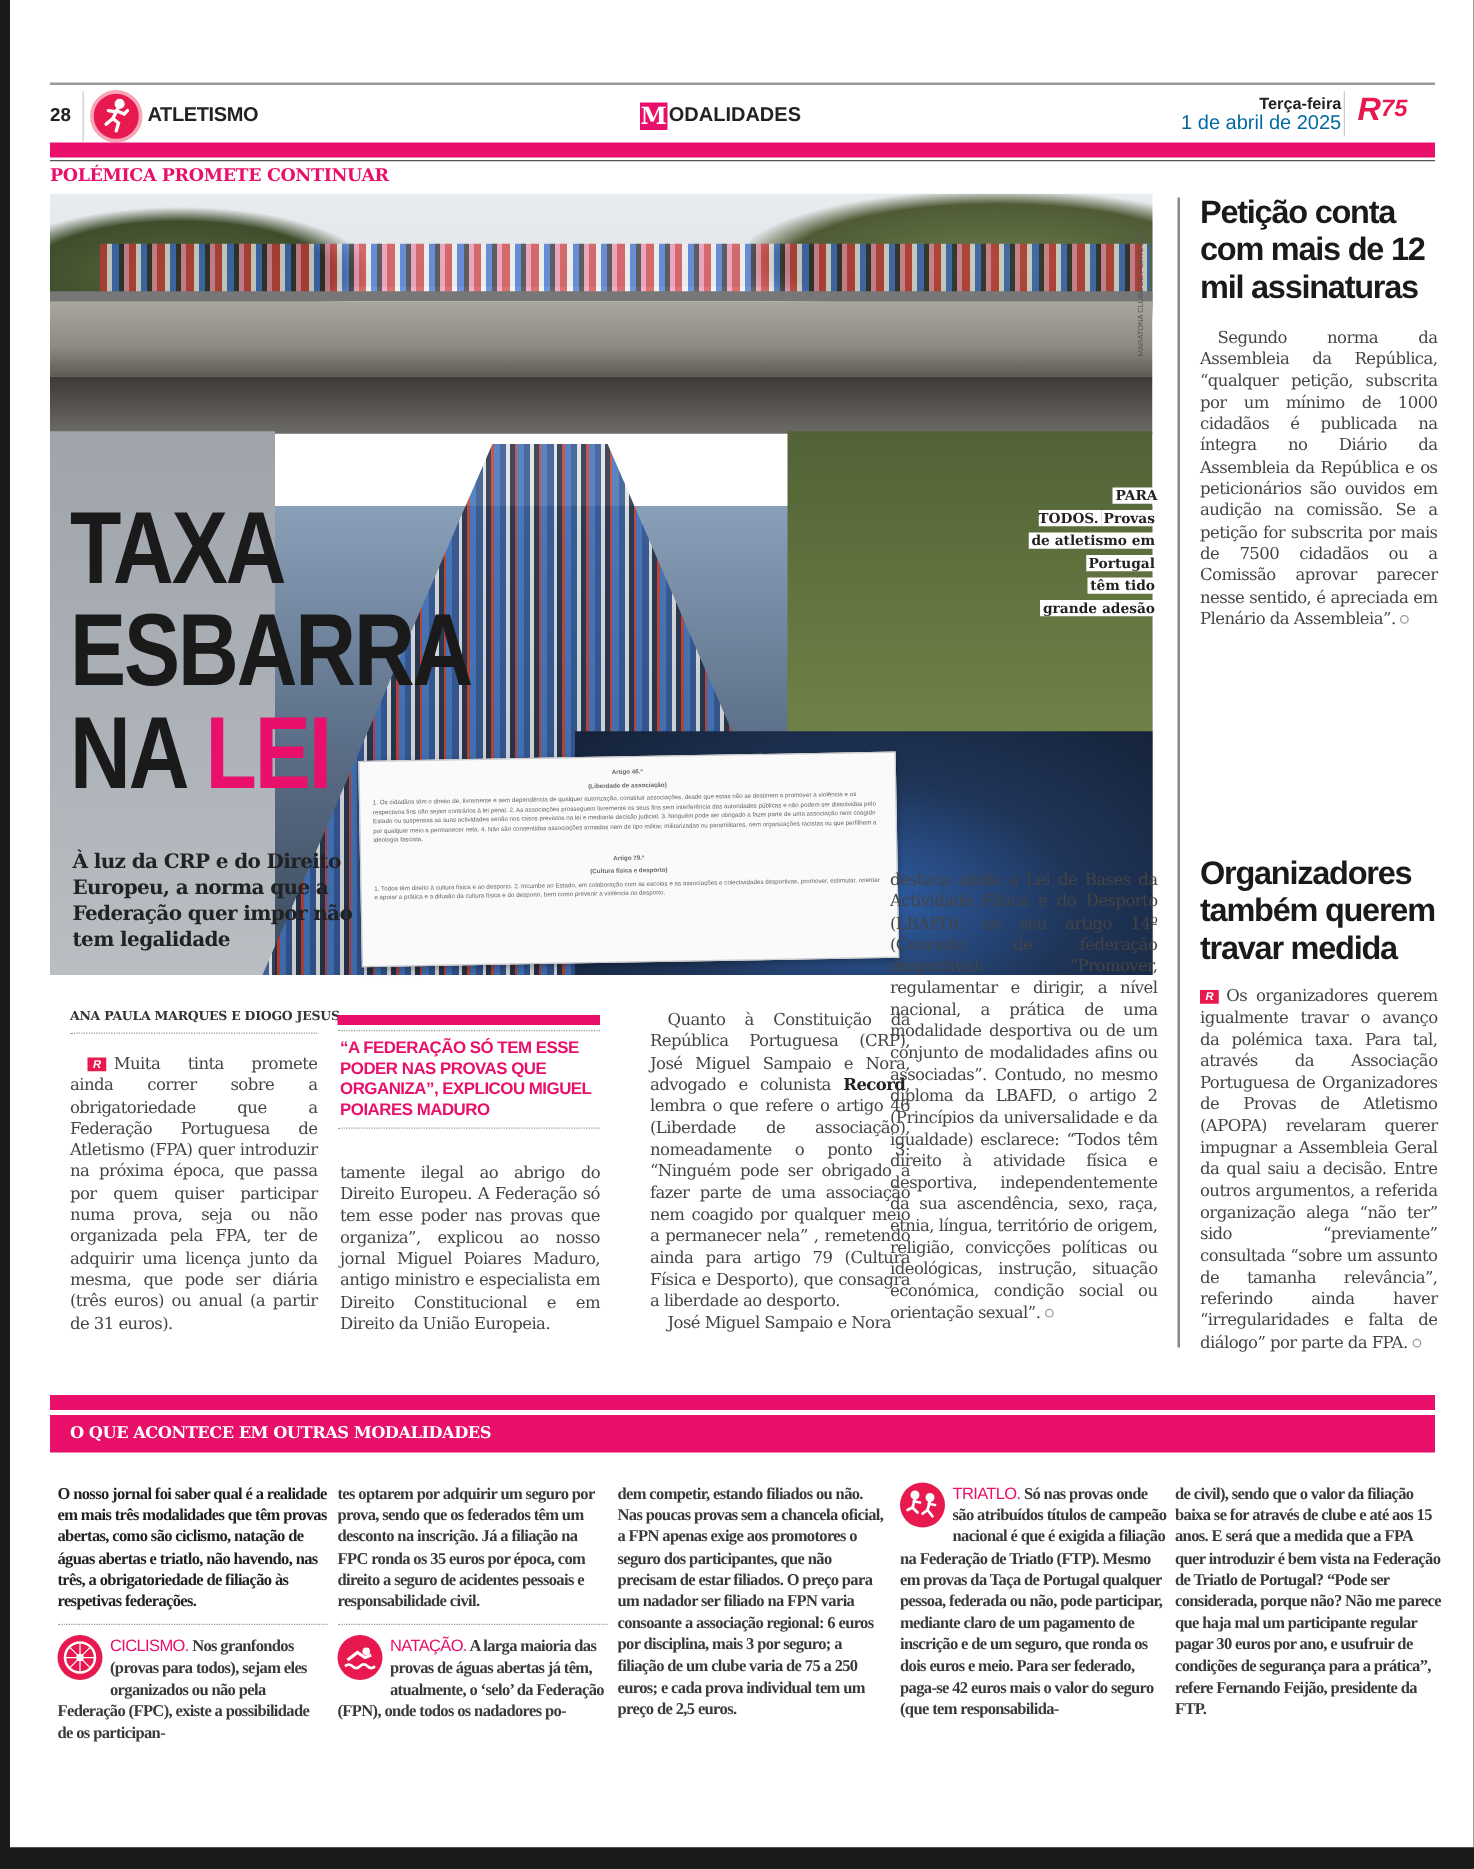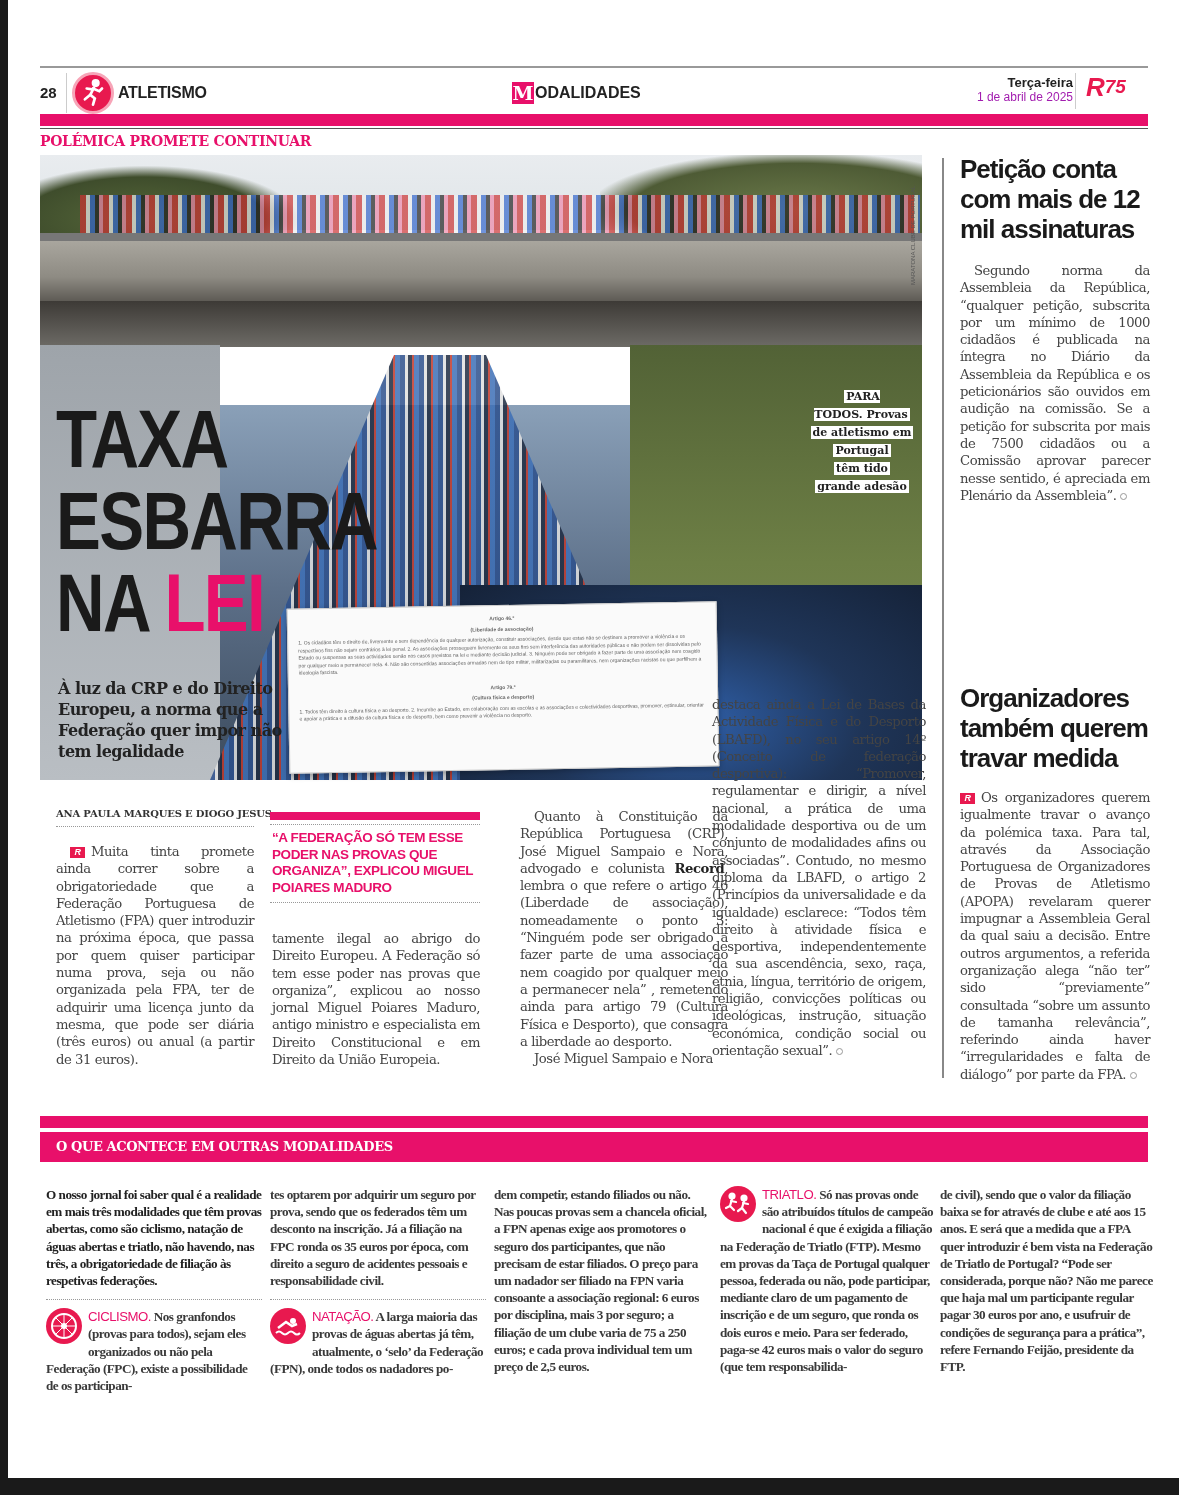--- a/index.html
+++ b/index.html
@@ -13,21 +13,21 @@
   .page-num { position: absolute; left: 32px; top: 84px; font: bold 15px "Liberation Sans", sans-serif; color: #222; }
   .sec-sep { position: absolute; left: 58px; top: 73px; width: 1px; height: 40px; background: #ccc; }
   .sec-logo { position: absolute; left: 64px; top: 72px; width: 42px; height: 42px; border-radius: 50%; background: #e8194f; border: 3px solid #f7a5b8; }
   .sec-logo svg { width: 100%; height: 100%; }
   .sec-name { position: absolute; left: 110px; top: 84px; font: bold 16px "Liberation Sans", sans-serif; color: #222; letter-spacing: -0.3px; }
   .mod { position: absolute; left: 504px; top: 82px; display: flex; align-items: center; }
   .mod-m { display: inline-block; width: 22px; height: 22px; background: #e8106a; color: #fff; font: bold 19px "DejaVu Serif", serif; text-align: center; line-height: 22px; }
   .mod-rest { font: bold 16px "Liberation Sans", sans-serif; color: #222; margin-left: 1px; }
   .date { position: absolute; right: 106px; top: 75px; text-align: right; font-family: "Liberation Sans", sans-serif; }
   .date .d1 { font-weight: bold; font-size: 13px; color: #222; }
-  .date .d2 { font-size: 12px; color: #a21caf; }
+  .date .d2 { font-size: 16px; color: #0369a1; }
   .date-sep { position: absolute; left: 1067px; top: 73px; width: 1px; height: 36px; background: #ccc; }
   .brand { position: absolute; left: 1078px; top: 72px; font: italic bold 26px "Liberation Sans", sans-serif; color: #e8194f; }
   .brand small { font-size: 19px; vertical-align: 3px; }
   .magenta-bar { position: absolute; left: 32px; top: 114px; width: 1108px; height: 12px; background: #e8106a; }
   .thin-rule { position: absolute; left: 32px; top: 128px; width: 1108px; height: 1px; background: #555; }
   .kicker { position: absolute; left: 32px; top: 133px; font: bold 14px "DejaVu Serif", serif; color: #e8106a; letter-spacing: -0.3px; }
 
   
   .photo { position: absolute; left: 32px; top: 155px; width: 882px; height: 625px; overflow: hidden;
     background:
@@ -40,21 +40,21 @@
   .photo .bridge { position: absolute; left: 0; top: 86px; width: 882px; height: 60px; background: linear-gradient(180deg, #a9a69e 0%, #8e8b83 60%, #5e5b55 100%); }
   .photo .bridge-under { position: absolute; left: 0; top: 146px; width: 882px; height: 46px; background: linear-gradient(180deg, #3d3a36 0%, #6d6b66 100%); }
   .photo .hill-r { position: absolute; left: 590px; top: 190px; width: 292px; height: 435px; background: linear-gradient(180deg, #526236 0%, #6d7f45 50%, #7e8c58 100%); }
   .photo .road { position: absolute; left: 0; top: 190px; width: 180px; height: 435px; background: linear-gradient(180deg, #9ea4aa 0%, #b9bec3 100%); }
   .photo .crowd-main { position: absolute; left: 170px; top: 200px; width: 460px; height: 425px;
     background: repeating-linear-gradient(90deg, #2c4f8c 0 5px, #e0e0e0 5px 8px, #1d2a40 8px 12px, #c0392b 12px 14px, #3d6fb6 14px 19px);
     opacity: .85; clip-path: polygon(40% 0, 60% 0, 100% 100%, 0 100%); }
   .photo .crowd-front { position: absolute; left: 420px; top: 430px; width: 470px; height: 195px; background: radial-gradient(ellipse at 50% 70%, #2f5fa8 0%, #1f3558 50%, #152238 100%); }
   .photo-credit { position: absolute; left: 902px; top: 165px; width: 10px; height: 120px; writing-mode: vertical-rl; transform: rotate(180deg); font: 6px "Liberation Sans", sans-serif; color: #555; }
 
-  .caption { position: absolute; left: 790px; top: 388px; width: 128px; text-align: center; font: bold 11px "DejaVu Serif", serif; color: #222; line-height: 18px; }
+  .caption { position: absolute; left: 790px; top: 388px; width: 128px; text-align: right; font: bold 11px "DejaVu Serif", serif; color: #222; line-height: 18px; }
   .caption span { background: #fff; padding: 0 2px; }
 
   .headline { position: absolute; left: 48px; top: 398px; font: bold 82px "Liberation Sans", sans-serif; color: #1a1a1a; line-height: 82px; letter-spacing: -2px; transform: scaleX(0.82); transform-origin: left top; }
   .headline .pink { color: #e8106a; }
   .deck { position: absolute; left: 50px; top: 678px; width: 240px; font: bold 16px "DejaVu Serif", serif; color: #222; line-height: 21px; letter-spacing: -0.5px; }
 
   .doc-overlay { position: absolute; left: 280px; top: 605px; width: 430px; height: 165px; background: #fafafa; border: 1px solid #ccc; box-shadow: 0 2px 6px rgba(0,0,0,.3); transform: rotate(-1deg); padding: 6px 10px; font: 5px "Liberation Sans", sans-serif; color: #666; line-height: 7.5px; }
   .doc-overlay .ttl { text-align: center; font-weight: bold; margin: 3px 0; }
 
   

